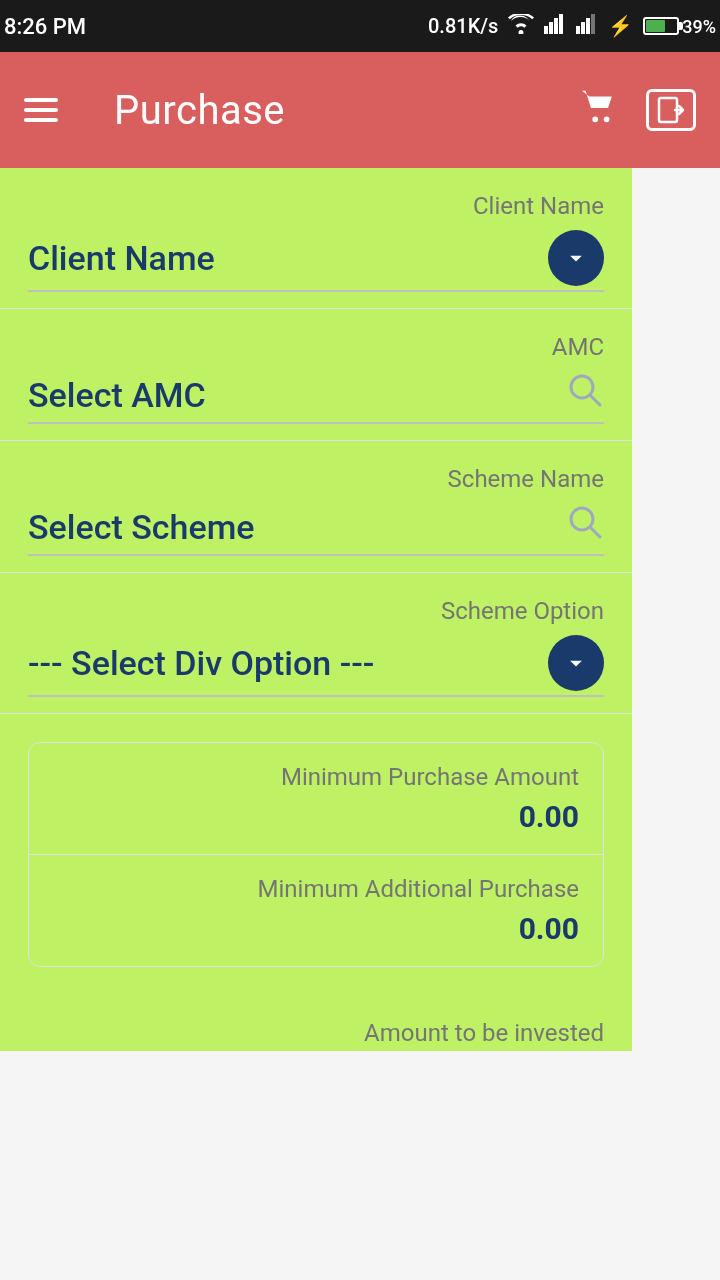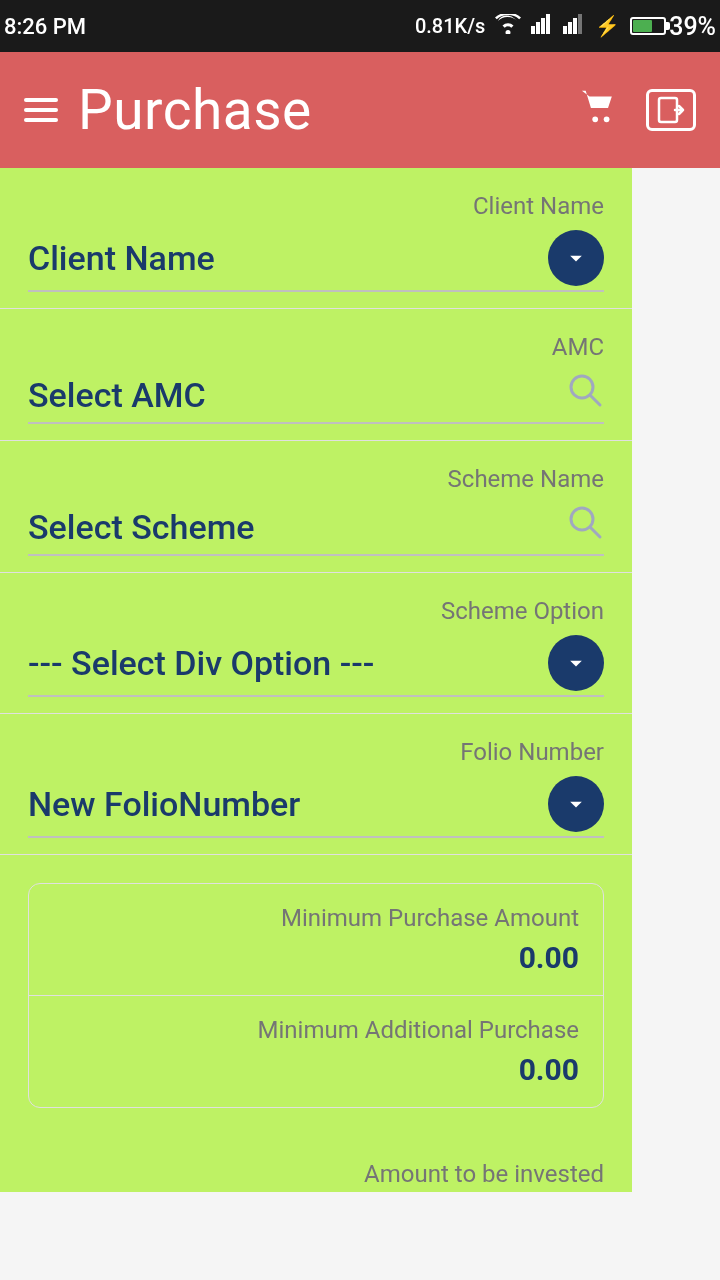--- a/index.html
+++ b/index.html
@@ -54,23 +54,24 @@
     }
     .app-bar-left { display: flex; align-items: center; gap: 20px; }
     .hamburger-icon {
       display: flex; flex-direction: column; gap: 6px; cursor: pointer;
     }
     .hamburger-icon span {
       display: block; width: 34px; height: 4px; background: white; border-radius: 2px;
     }
     .app-bar-title {
       color: white;
-      font-size: 55px;
+      font-size: 40px;
       font-weight: 400;
       letter-spacing: 0.5px;
+      margin-left: 36px;
     }
     .app-bar-actions { display: flex; align-items: center; gap: 28px; }
     .cart-icon, .exit-icon {
       color: white; font-size: 36px; cursor: pointer;
     }
     .exit-icon {
       border: 3px solid white;
       border-radius: 6px;
       padding: 4px 8px;
       font-size: 28px;
@@ -189,21 +190,21 @@
         <rect x="15" y="0" width="4" height="20" fill="rgba(255,255,255,0.4)"></rect>
       </svg>
     </span>
 
     <span>⚡</span>
 
     <span class="battery-bar">
       <div class="battery-icon">
           <div class="battery-fill"></div>
         </div>
-      <span style="font-size:25px;">39%</span>
+      <span style="font-size:18px;">39%</span>
     </span>
   </div>
 </div>
 
 <div class="app-bar">
   <div class="app-bar-left">
     <div class="hamburger-icon">
       <span></span>
         <span></span>
         <span></span>
@@ -272,31 +273,20 @@
     <div class="field-value field-underline">
       <span>--- Select Div Option ---</span>
       <div class="dropdown-btn">
         <svg viewBox="0 0 24 24" fill="white">
           <path d="M7 10l5 5 5-5z"></path>
         </svg>
       </div>
     </div>
   </div>
 
-  <div class="form-field">
-    <div class="field-label">Folio Number</div>
-    <div class="field-value field-underline">
-      <span>New FolioNumber</span>
-      <div class="dropdown-btn">
-        <svg viewBox="0 0 24 24" fill="white">
-          <path d="M7 10l5 5 5-5z"></path>
-        </svg>
-      </div>
-    </div>
-  </div>
 
   <div class="info-card">
     <div class="info-card-row">
       <div class="info-card-label">Minimum Purchase Amount</div>
       <div class="info-card-value">0.00</div>
     </div>
     <div class="info-card-row">
       <div class="info-card-label">Minimum Additional Purchase</div>
       <div class="info-card-value">0.00</div>
     </div>

